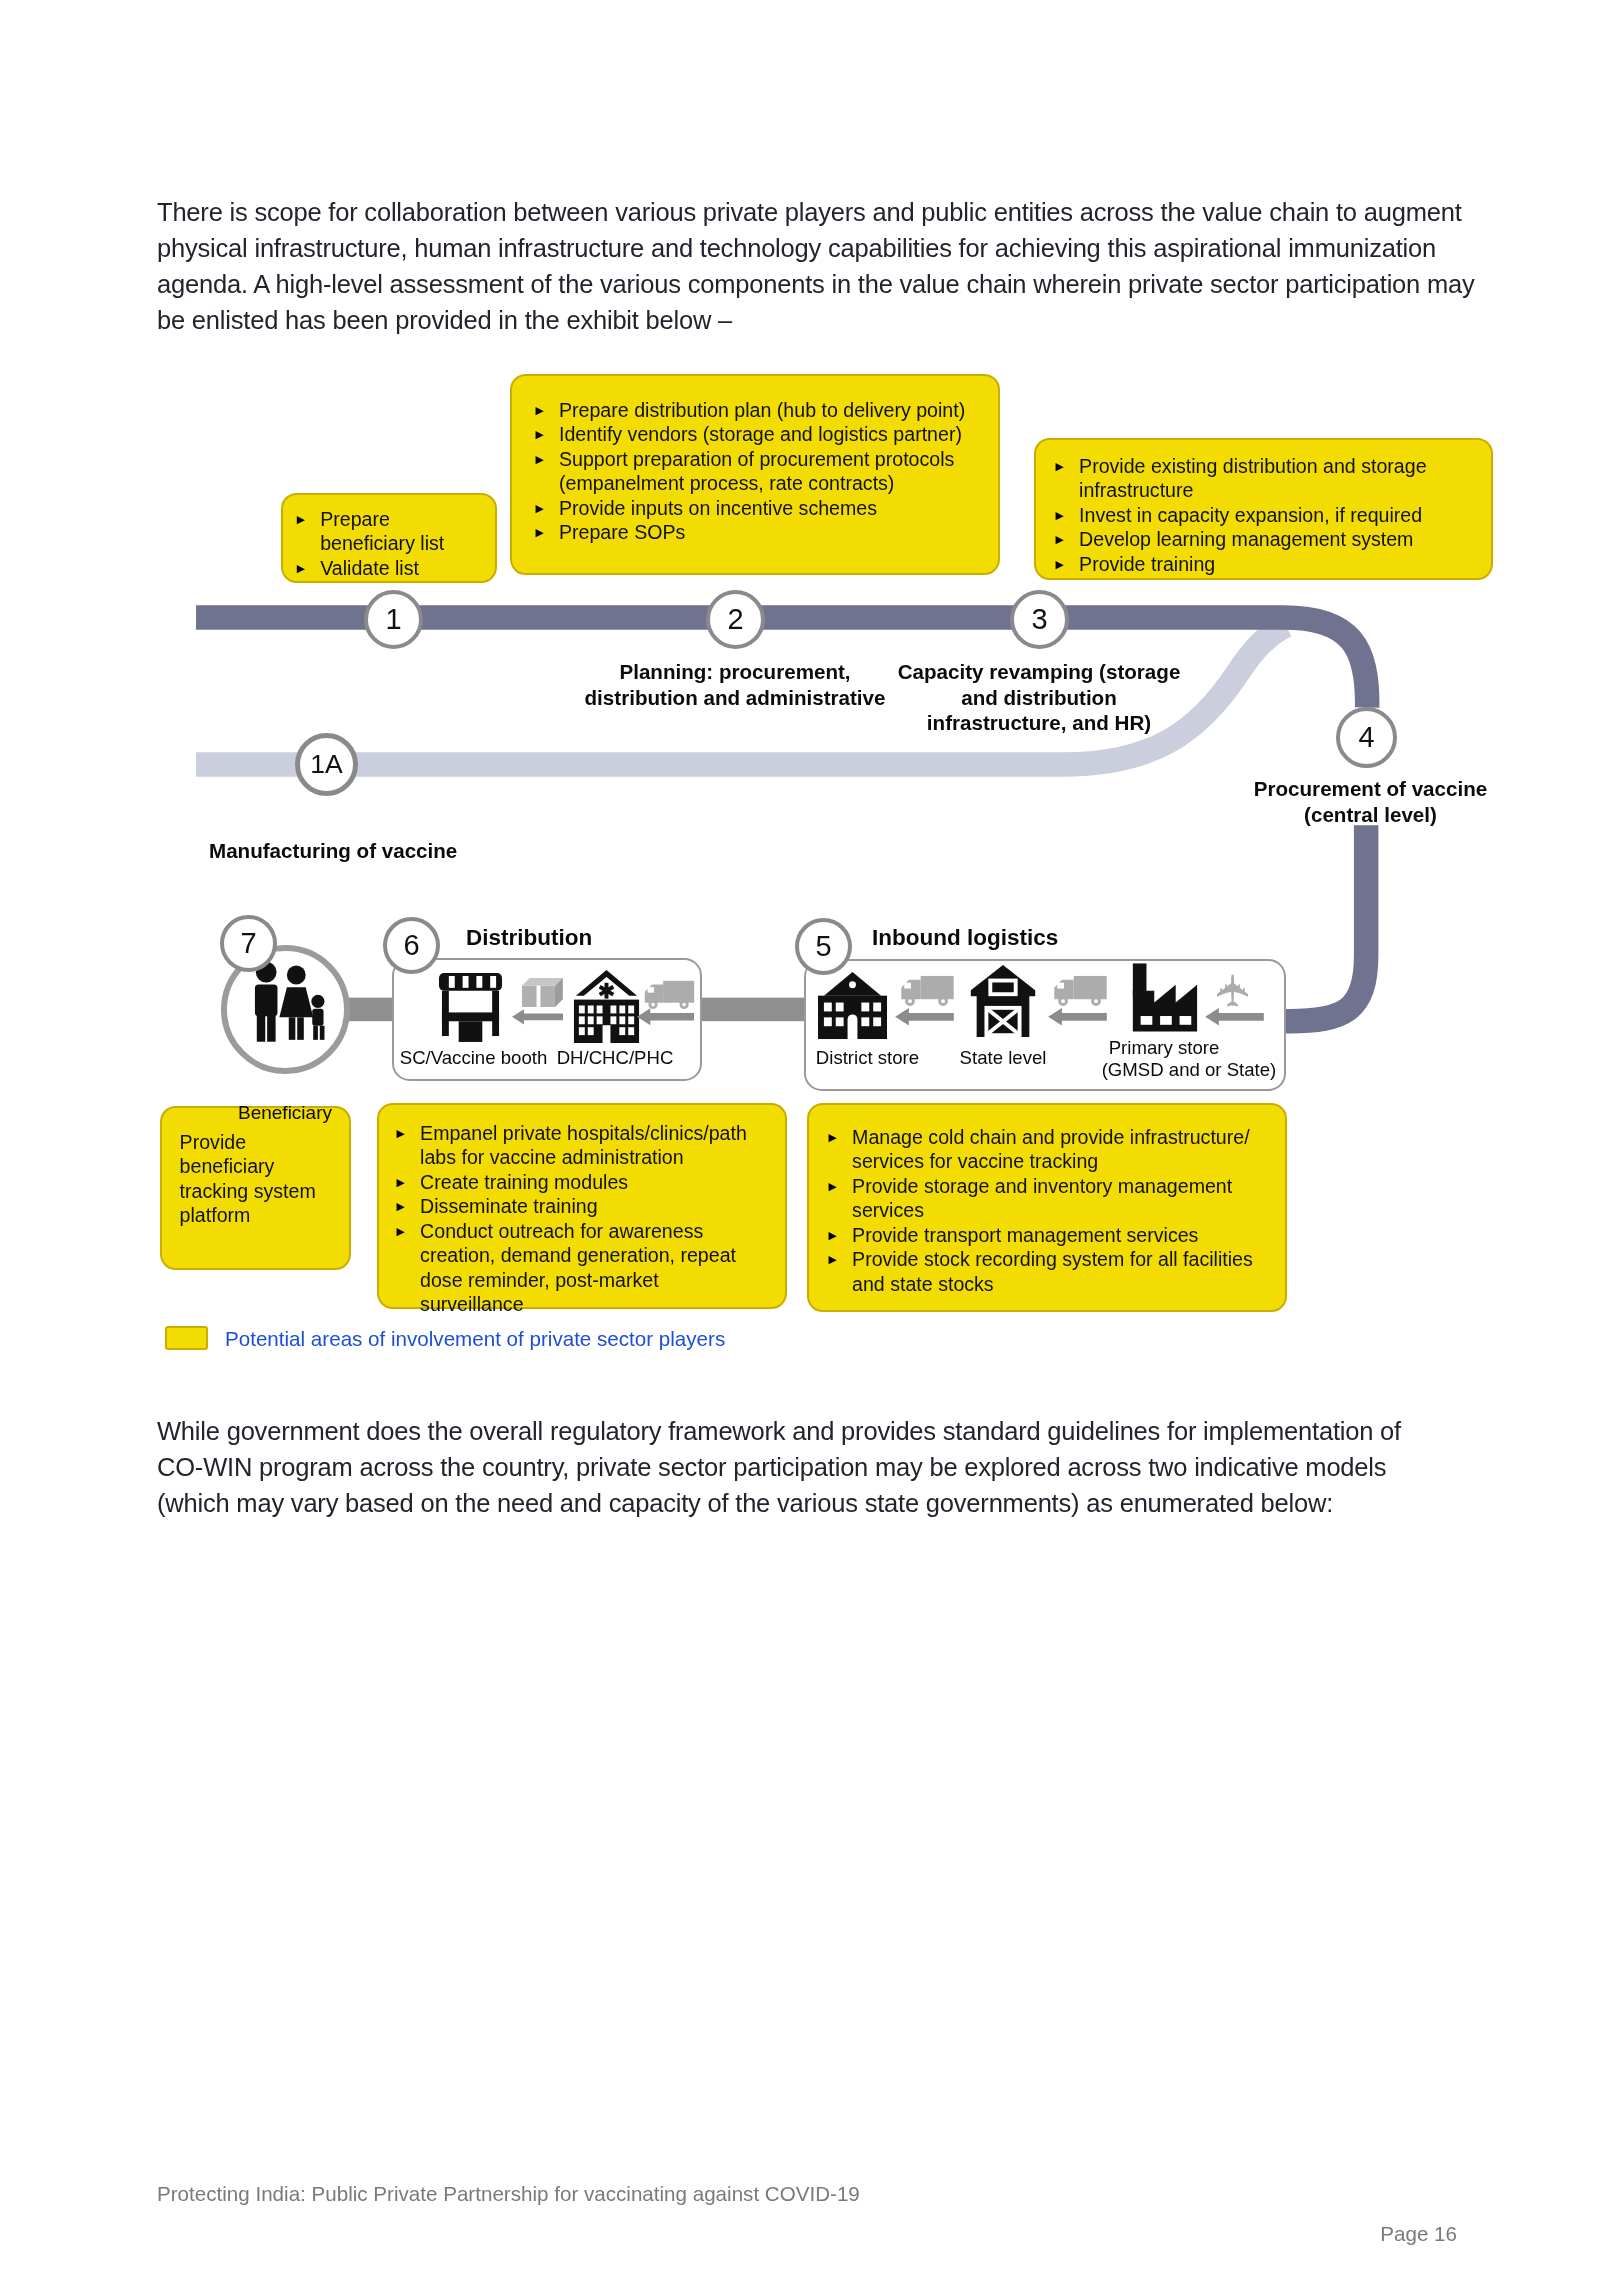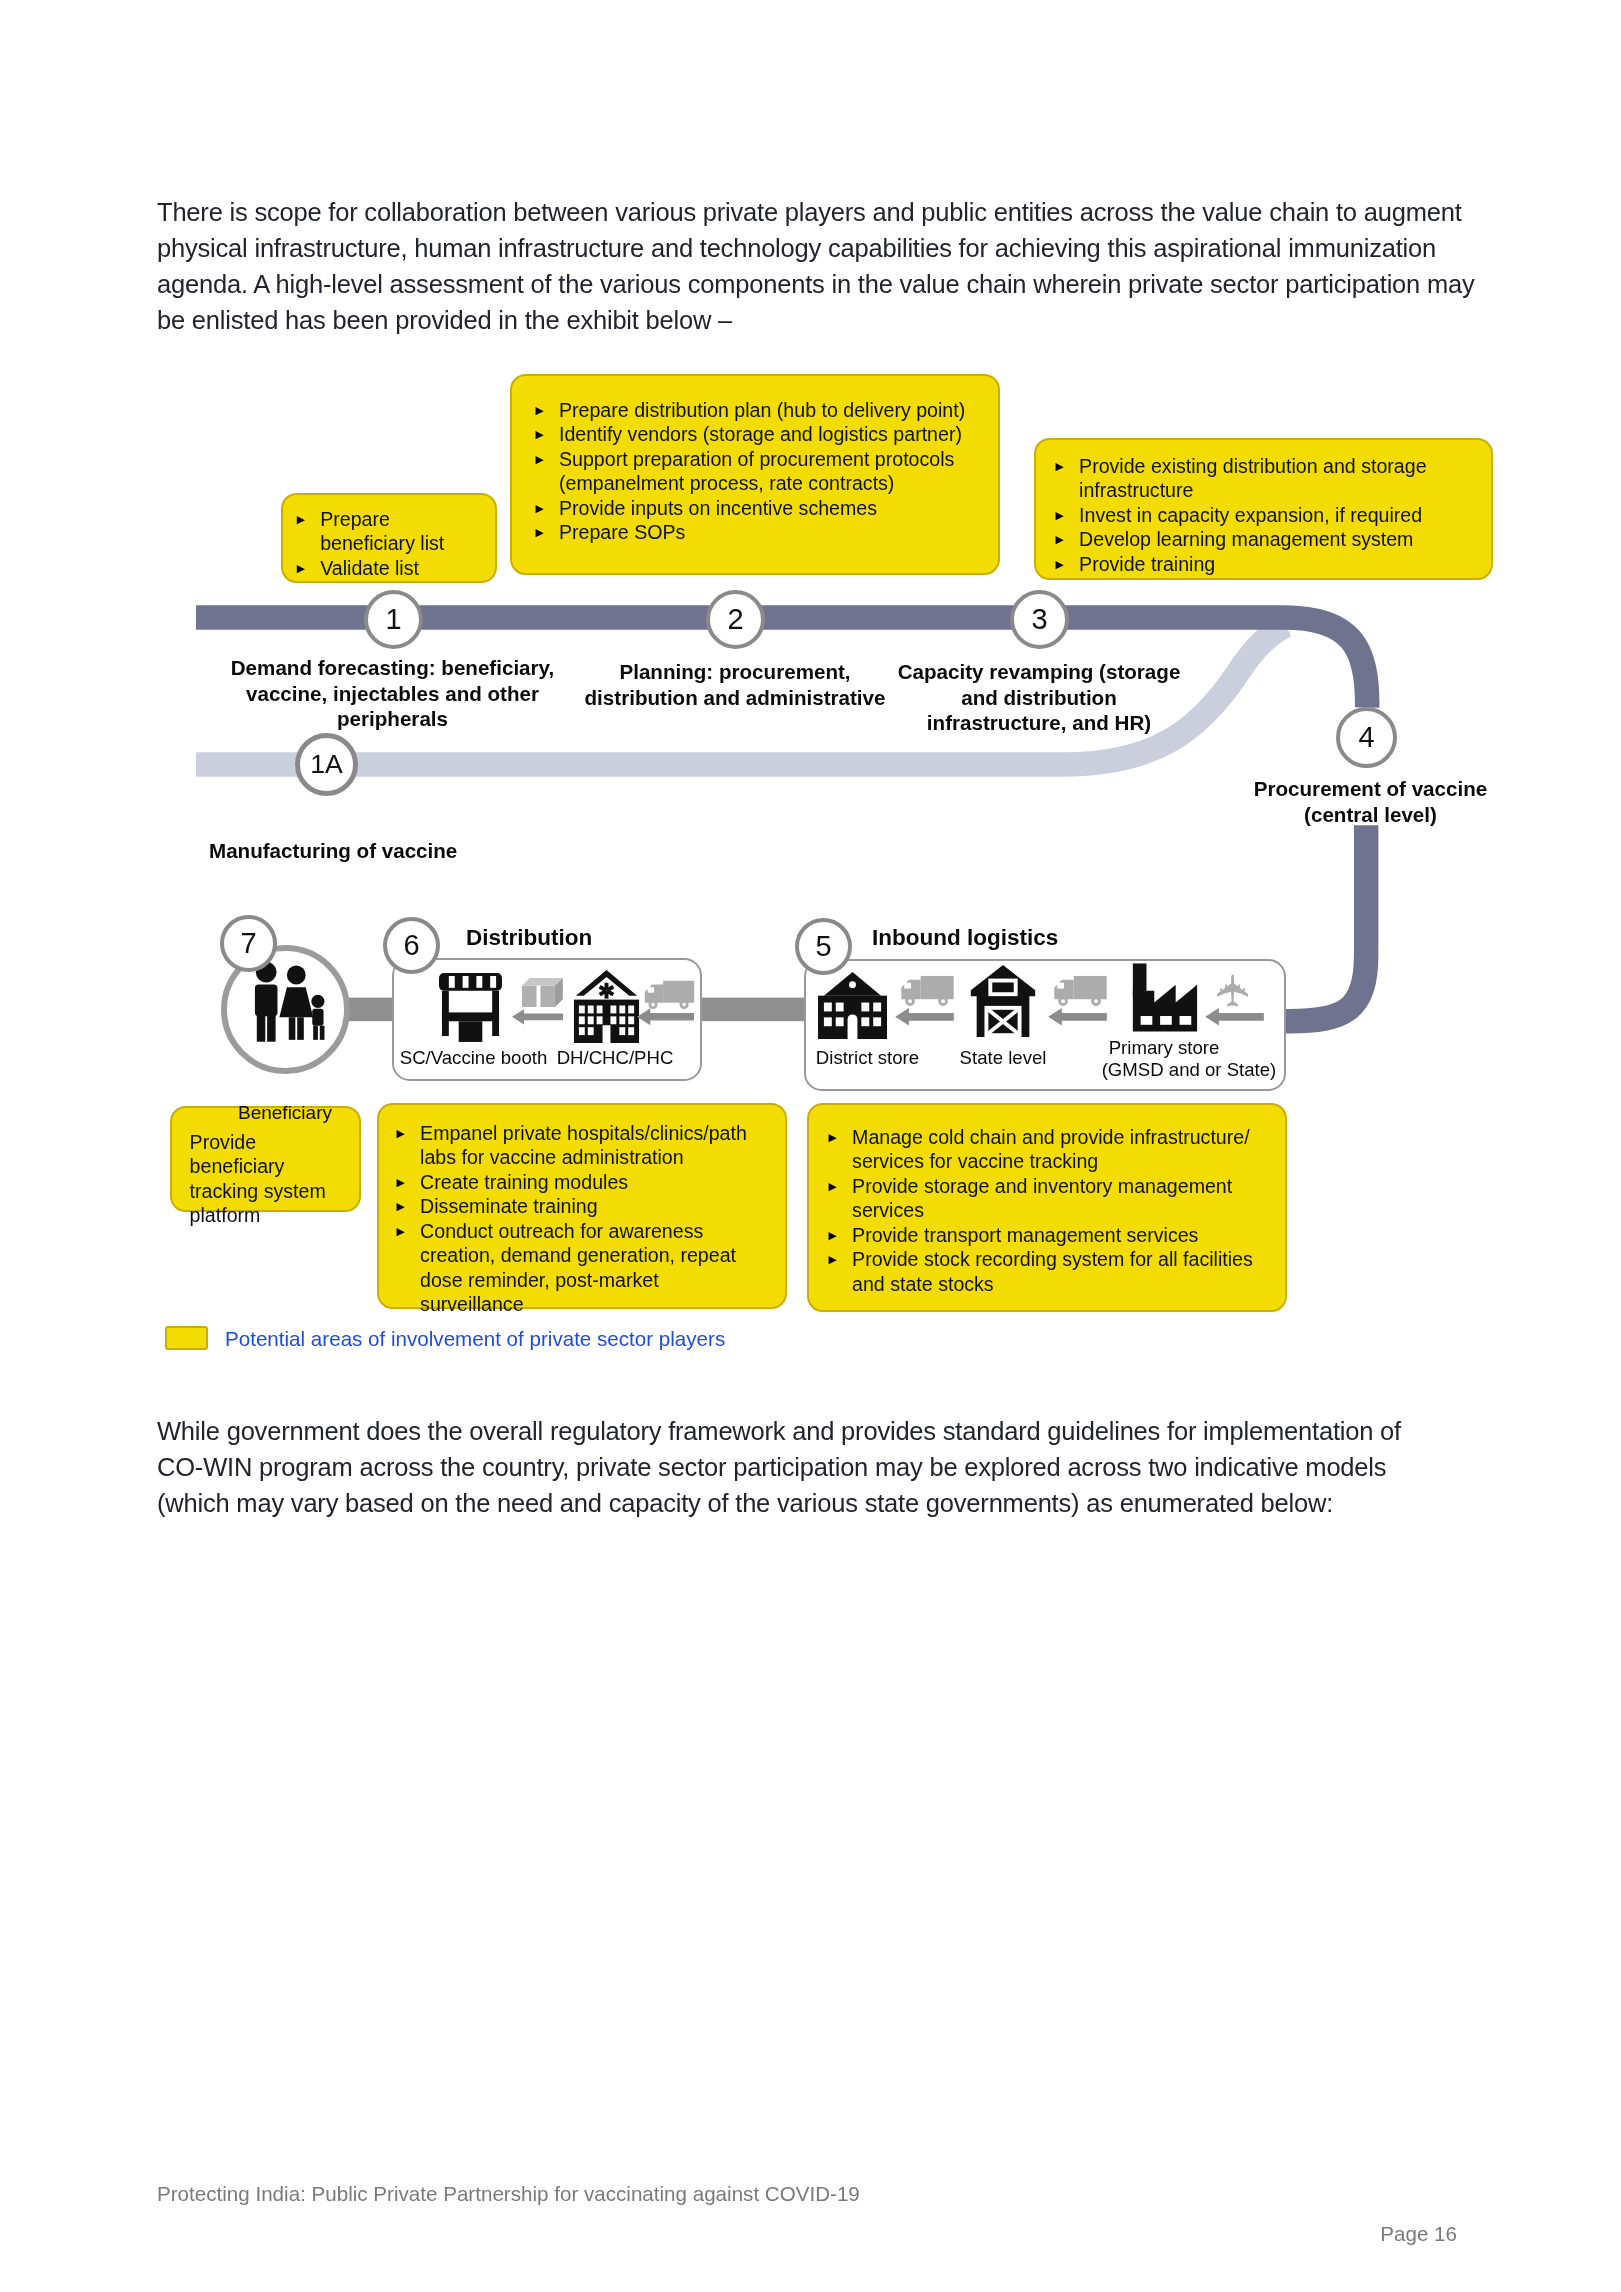--- a/index.html
+++ b/index.html
@@ -100,21 +100,20 @@
       <span class="bt">Provide training</span>
       </div>
   </div>
 
   <div class="circle" style="left:364px; top:590px; width:59px; height:59px;">1</div>
   <div class="circle" style="left:706px; top:590px; width:59px; height:59px;">2</div>
   <div class="circle" style="left:1010px; top:590px; width:59px; height:59px;">3</div>
   <div class="circle" style="left:295px; top:733px; width:63px; height:63px; border-width:5.9px; font-size:26.5px;">1A</div>
   <div class="circle" style="left:1336px; top:707px; width:61px; height:61px;">4</div>
 
-  <div class="node-label" style="left:216px; top:655px; width:353px;">Demand forecasting: beneficiary, vaccine, injectables and other peripherals</div>
   <div class="node-label" style="left:578px; top:659px; width:314px;">Planning: procurement, distribution and administrative</div>
   <div class="node-label" style="left:892px; top:659px; width:294px;">Capacity revamping (storage and distribution infrastructure, and HR)</div>
   <div class="node-label" style="left:209px; top:838px; width:314px; text-align:left;">Manufacturing of vaccine</div>
   <div class="node-label" style="left:1243px; top:776px; width:255px;">Procurement of vaccine (central level)</div>
 
   <div class="big-circle" style="left:221px; top:945px; width:129px; height:129px;"></div>
   <svg class="icon" style="left:238px; top:959px;" width="94" height="94" viewBox="0 0 100 100">
     <g fill="#111">
       <circle cx="30" cy="14" r="11"></circle>
       <rect x="18" y="27" width="24" height="34" rx="4"></rect>
@@ -265,21 +264,21 @@
       <rect x="54" y="54" width="12" height="9" fill="#fff"></rect>
   </svg>
   <div class="station-label" style="left:1104px; top:1037px; width:120px;">Primary store</div>
   <div class="station-label" style="left:1072px; top:1059px; width:186px;margin-left:24px;">(GMSD and or State)</div>
 
   <div class="icon" style="left:1215px; top:964px; width:49px; height:49px;"><span class="plane-glyph">✈</span></div>
   <svg class="icon" style="left:1204px; top:1008px;" width="61" height="17.6" viewBox="0 0 60 18">
     <polygon points="0,9 14,0 14,5 60,5 60,13 14,13 14,18" fill="#8C8C8C"></polygon>
   </svg>
 
-  <div class="callout" style="left:170px; top:1106px; width:191px; height:106px; padding:21.6px 17.6px;">
+  <div class="callout" style="left:160px; top:1106px; width:191px; height:164px; padding:21.6px 17.6px;">
     <div>Provide beneficiary tracking system platform</div>
   </div>
 
   <div class="callout" style="left:377px; top:1103px; width:410px; height:206px; padding:15.7px 17.6px;">
     <div class="bullet">
       <span class="bm">▶</span>
       <span class="bt">Empanel private hospitals/clinics/path labs for vaccine administration</span>
       </div>
     <div class="bullet">
       <span class="bm">▶</span>

